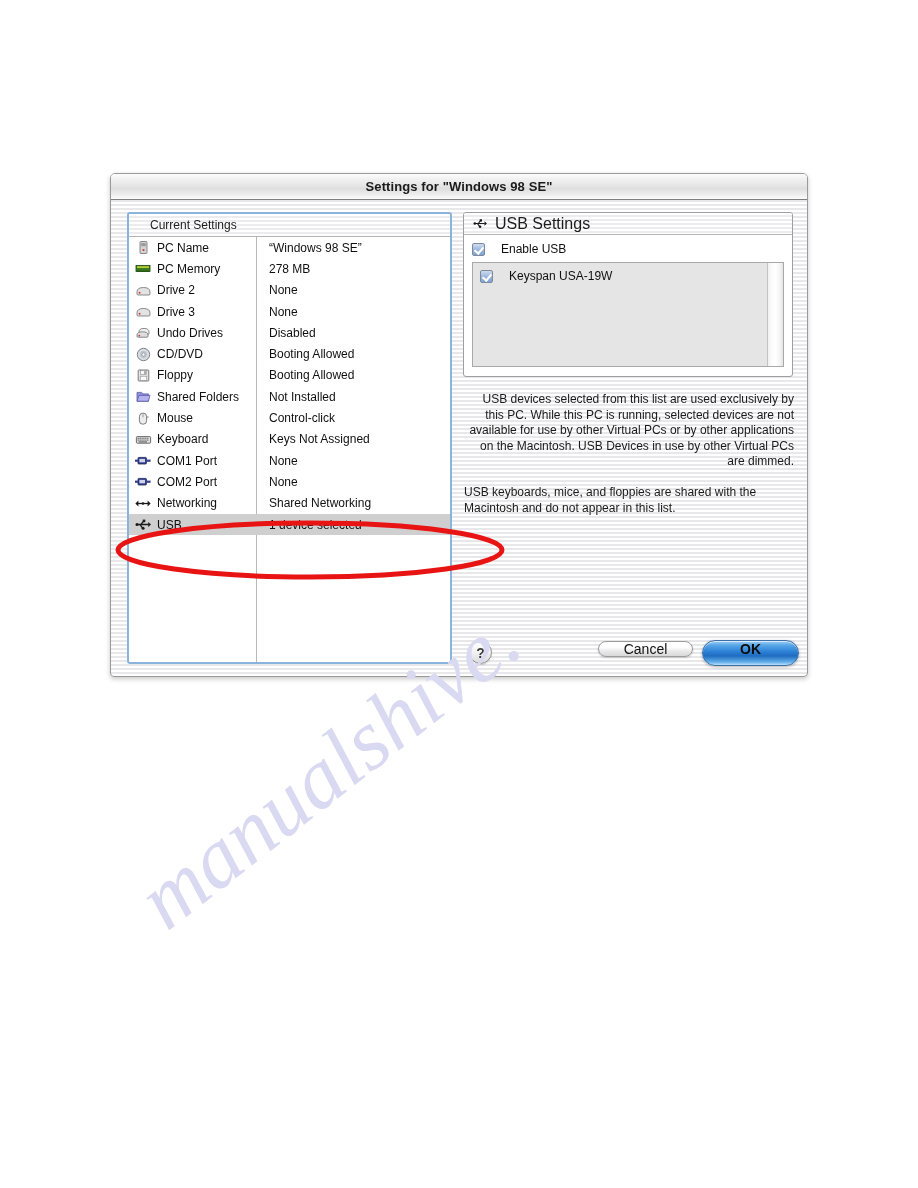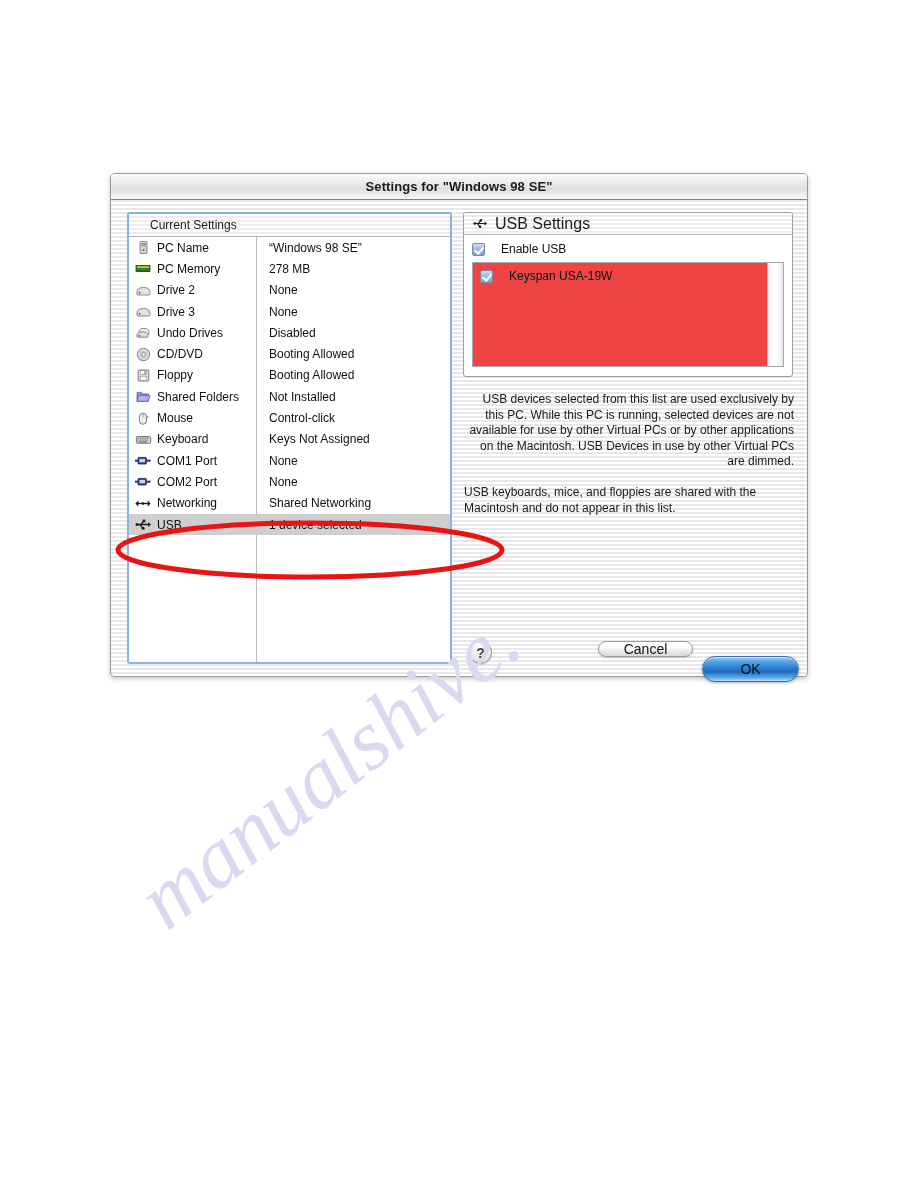--- a/index.html
+++ b/index.html
@@ -220,21 +220,21 @@
     border-width: 0 2px 2px 0;
     transform: rotate(40deg);
   }
   .cbrow .cb-label {
     font-size: 12px;
     color: #101010;
   }
   #device-list {
     margin-top: 6px;
     height: 105px;
-    background: #ef4444;
+    background: #e5e5e5;
     border: 1px solid #a8a8a8;
     box-sizing: border-box;
     position: relative;
     display: flex;
   }
   #device-list-items {
     flex: 1;
     padding: 6px 0 0 7px;
   }
   #device-scrollbar {
@@ -296,34 +296,35 @@
     justify-content: center;
     box-sizing: border-box;
   }
   #cancel-button .btn-label {
     font-size: 14px;
     color: #111111;
   }
   #ok-button {
     position: absolute;
     left: 591px;
-    top: 482px;
+    top: 466px;
     width: 97px;
     height: 26px;
     border-radius: 13px;
     border: 1px solid #3d6ea8;
     background: linear-gradient(to bottom,
         #9fd0f5 0%, #58a6e8 18%, #2a7fd4 46%,
         #1f6cc0 62%, #63b0ea 88%, #bce0fa 100%);
     box-shadow: 0 1px 3px rgba(0,0,0,0.3),
                 inset 0 1px 0 rgba(255,255,255,0.6);
     display: flex;
-    align-items: center;
+    align-items: flex-start;
     justify-content: center;
     box-sizing: border-box;
+    font-weight: bold;
   }
   #ok-button .btn-label {
     font-size: 14px;
     color: #0b0b0b;
   }
 
   
   #annotation-ellipse {
     position: absolute;
     left: 113px;

